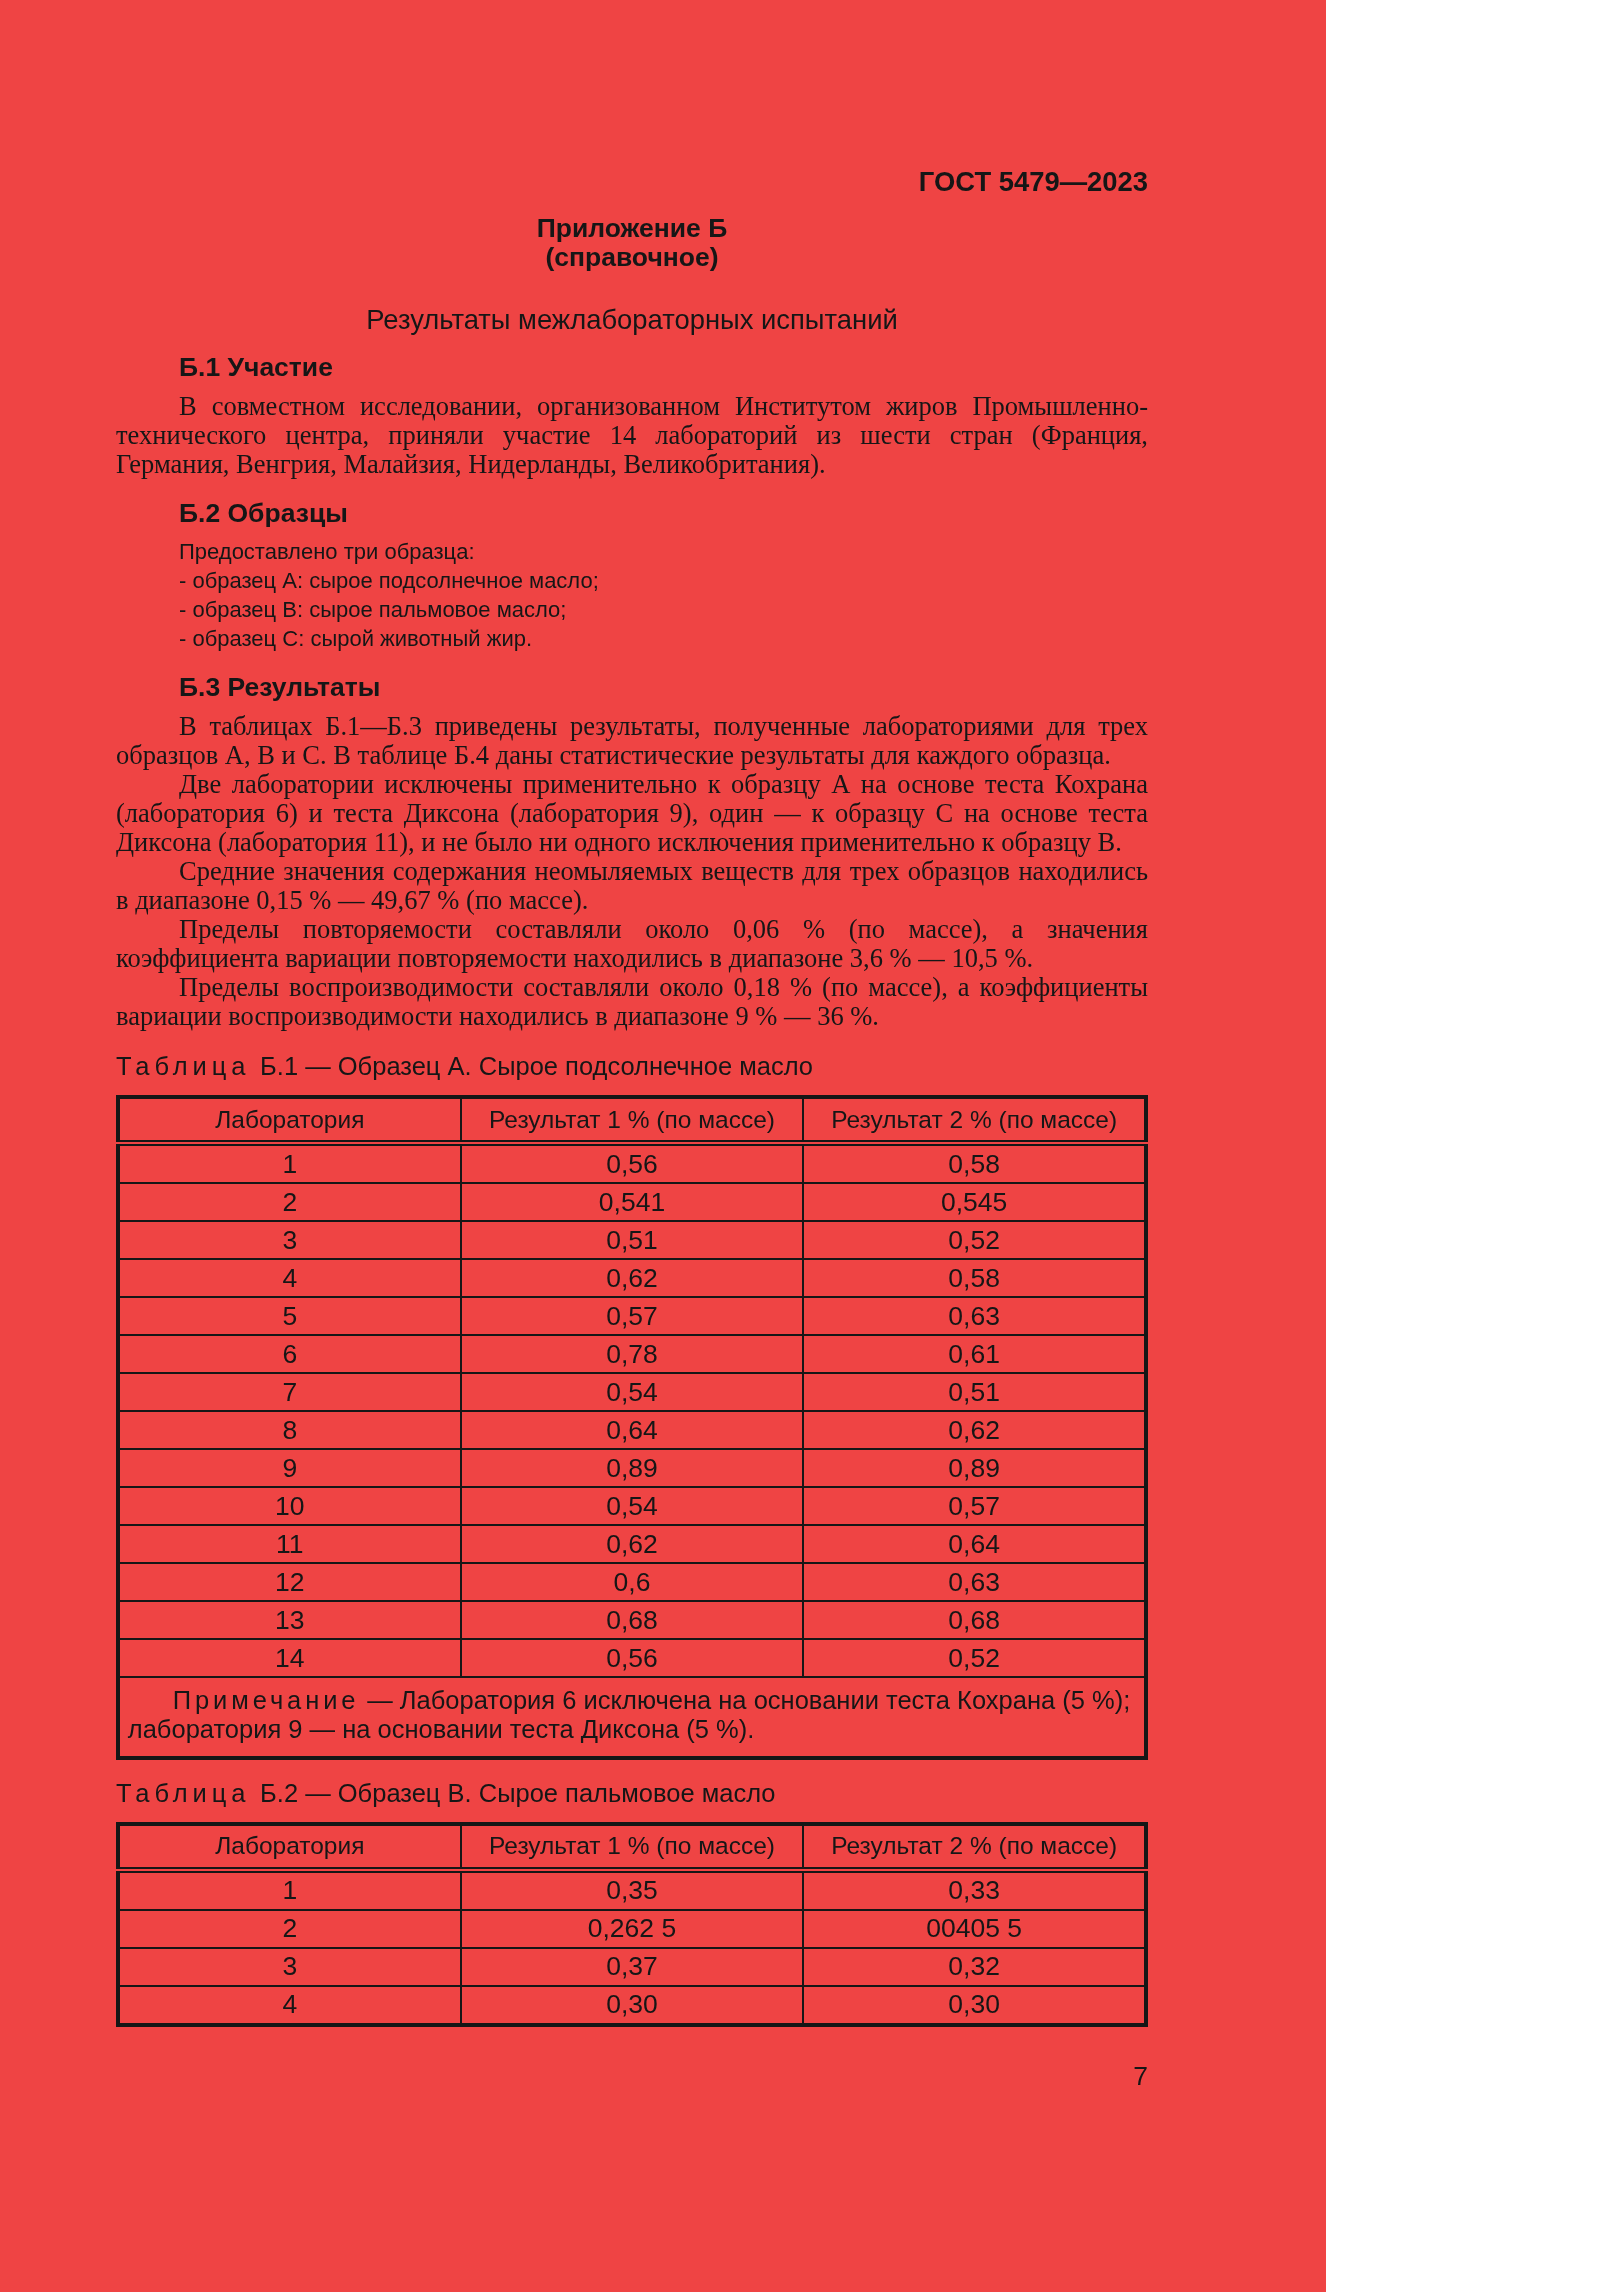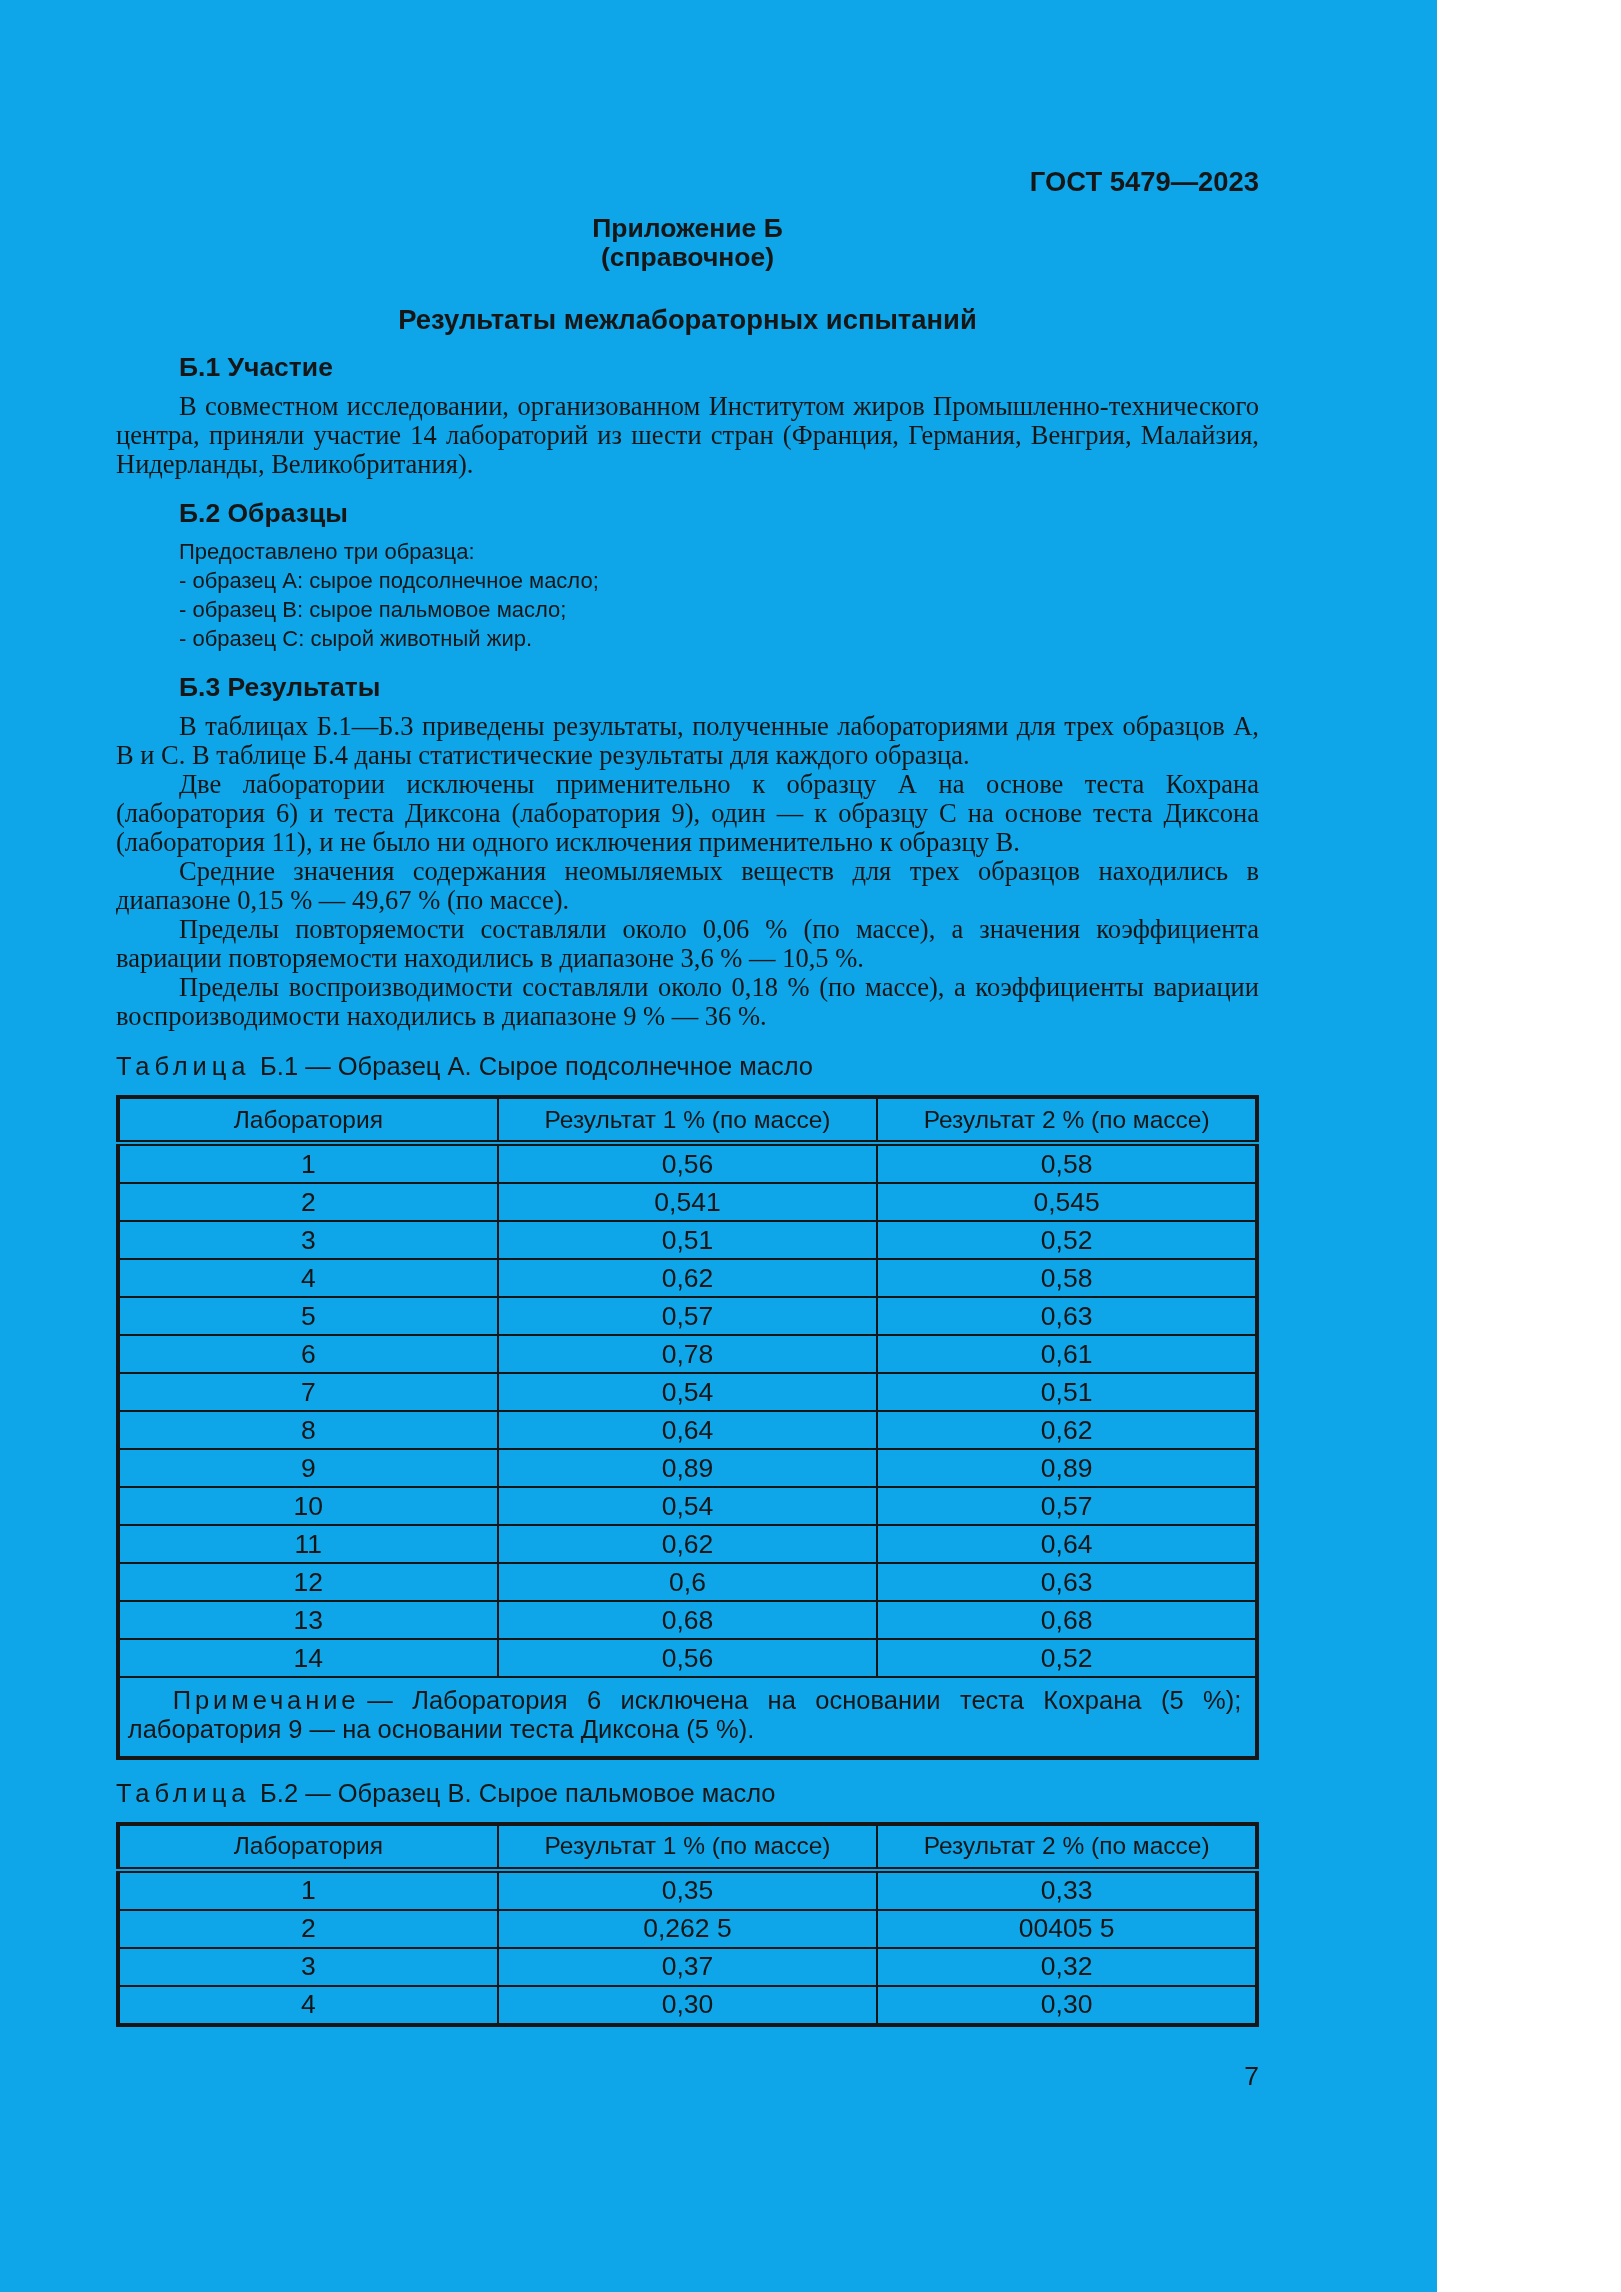--- a/index.html
+++ b/index.html
@@ -2,24 +2,24 @@
 <html lang="ru"><head>
 <meta charset="utf-8">
 <style>
   html, body {
     margin: 0;
     padding: 0;
     background: #ffffff;
   }
   .page {
     position: relative;
-    width: 1437px;
+    width: 1326px;
     height: 2293px;
     box-sizing: border-box;
-    background: #0ea5e9;
+    background: #ef4444;
     color: #161616;
     font-family: "Liberation Sans", "DejaVu Sans", sans-serif;
     padding: 167px 178px 1px 116px;
     overflow: hidden;
   }
   .doc-number {
     text-align: right;
     font-weight: bold;
     font-size: 27.4px;
     line-height: 29px;
@@ -32,21 +32,21 @@
     margin-top: 17.6px;
   }
   .appendix-kind {
     text-align: center;
     font-weight: bold;
     font-size: 26.5px;
     line-height: 29px;
   }
   .appendix-title {
     text-align: center;
-    font-weight: bold;
+    font-weight: normal;
     font-size: 27.4px;
     line-height: 29px;
     margin-top: 33px;
   }
   .sec-heading {
     font-weight: bold;
     font-size: 26.5px;
     line-height: 29px;
     margin: 19.6px 0 9.8px 0;
     padding-left: 63px;

